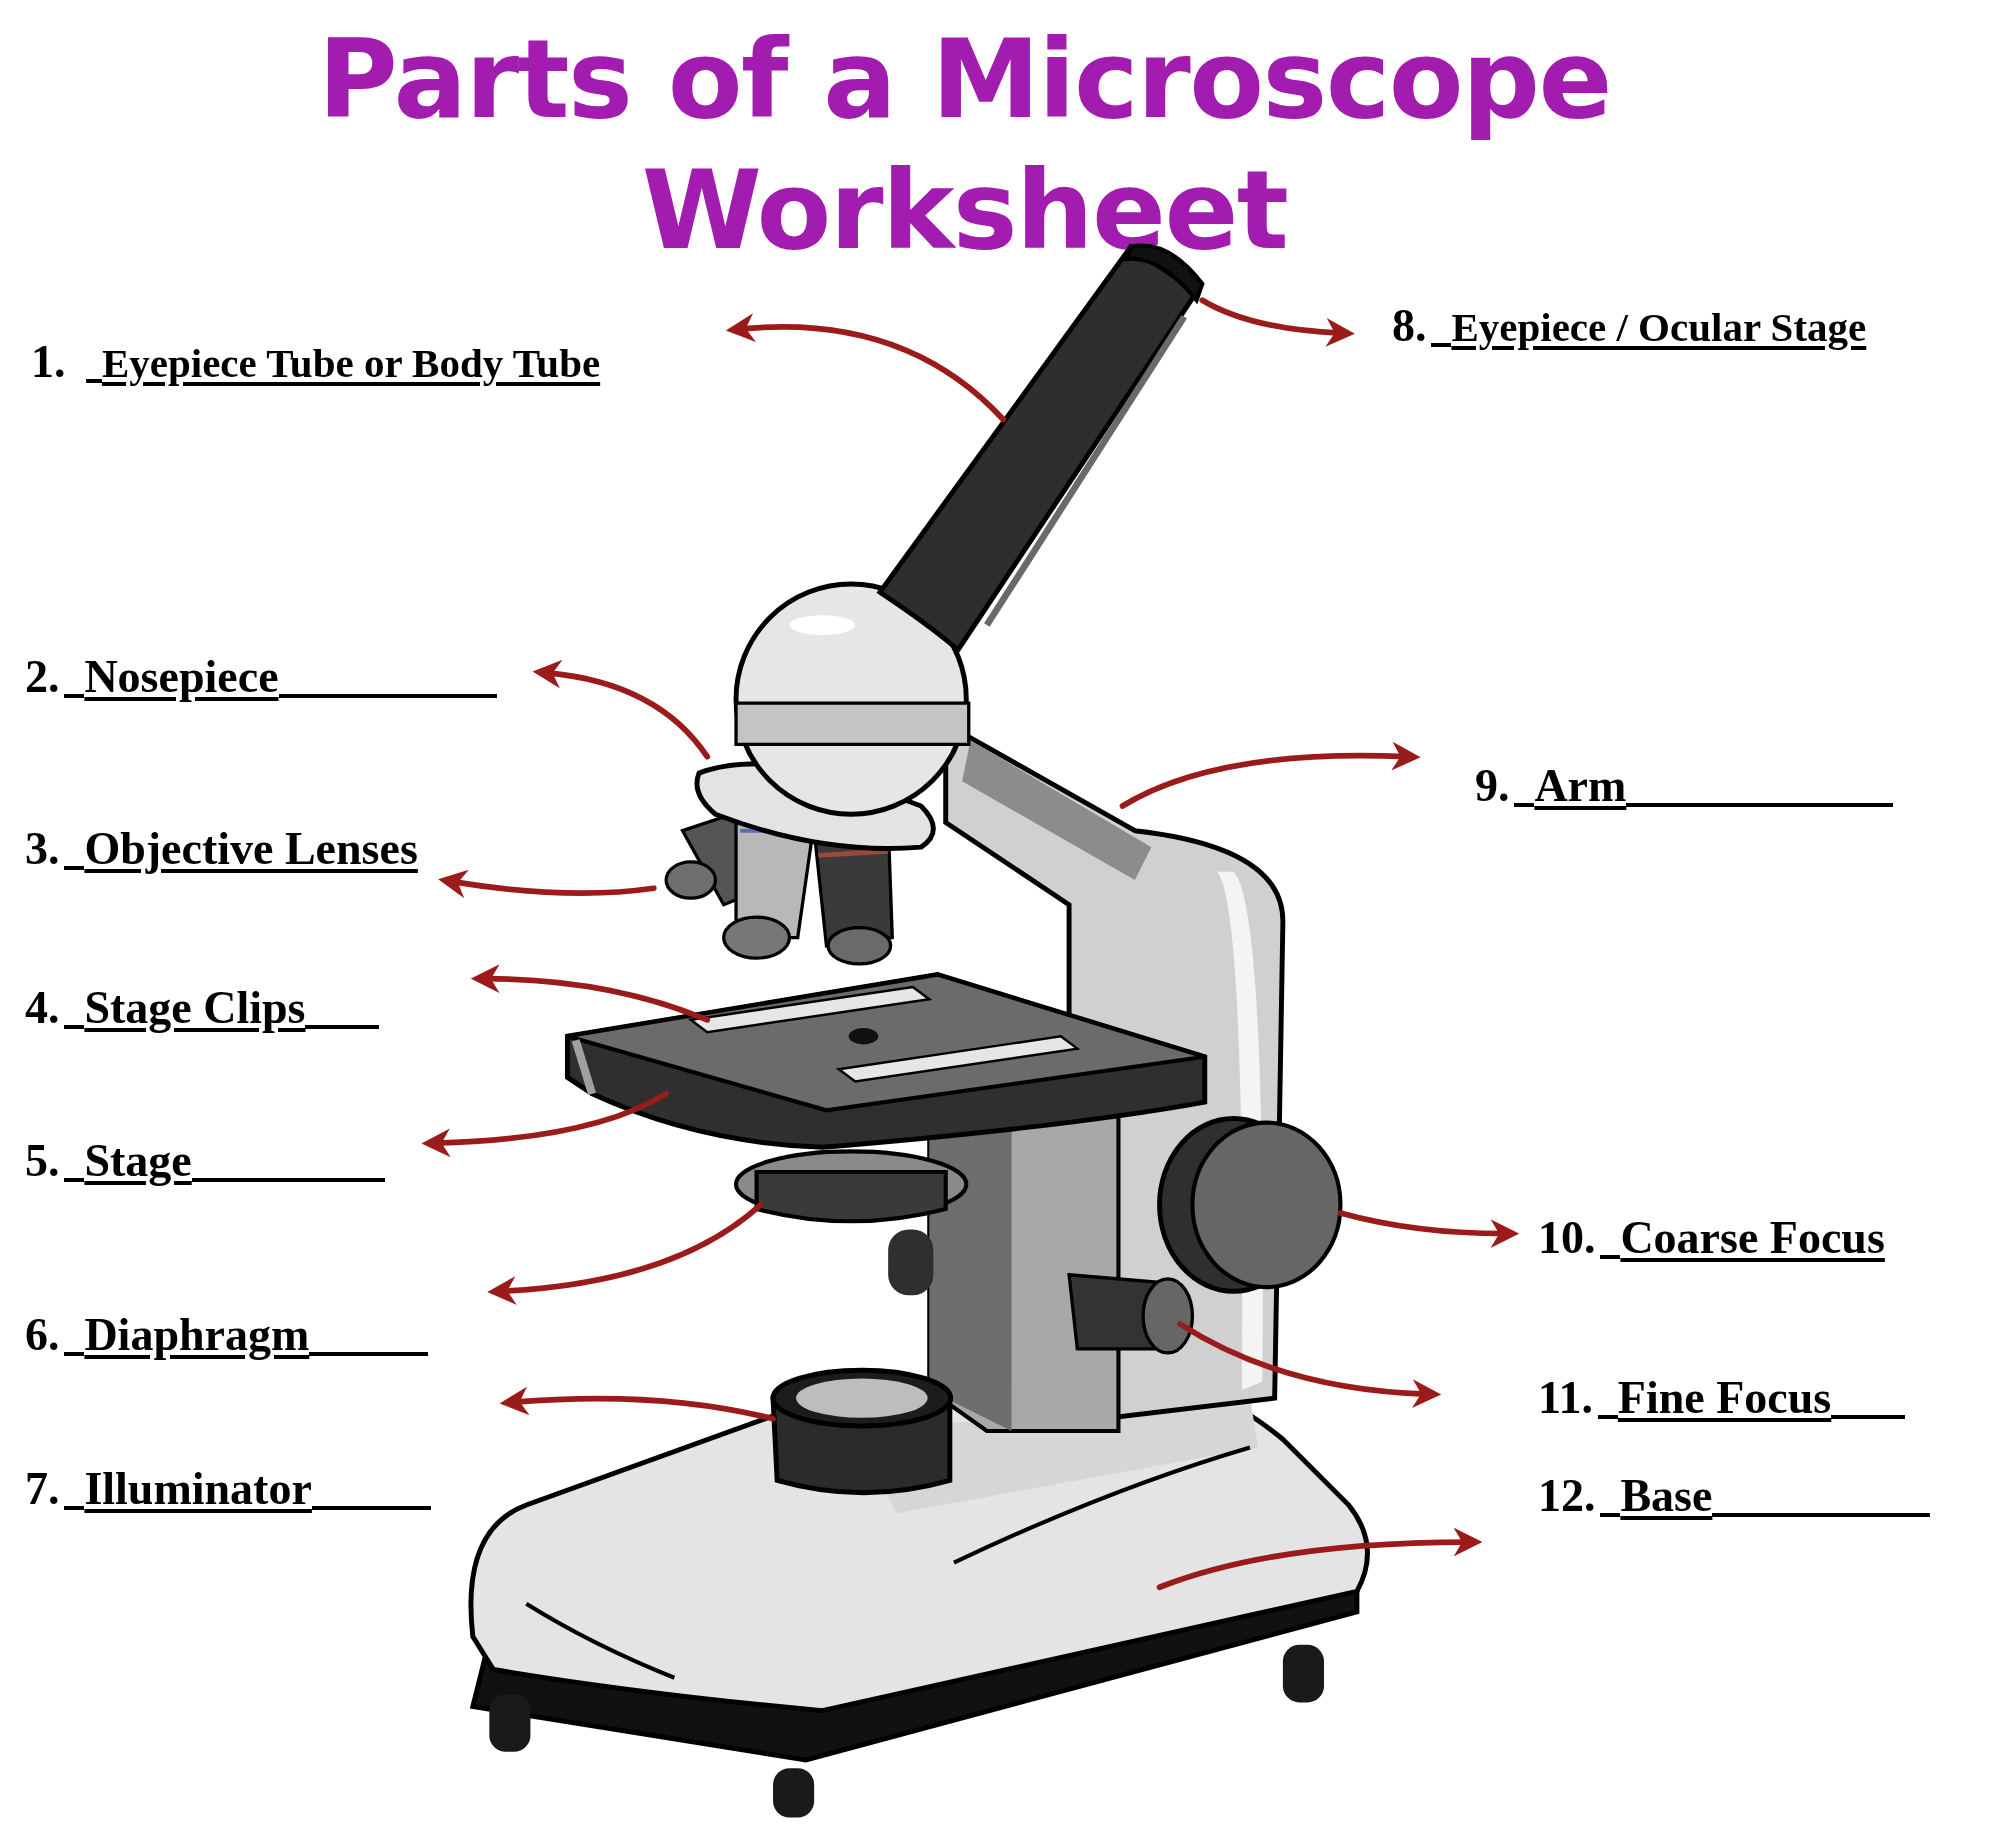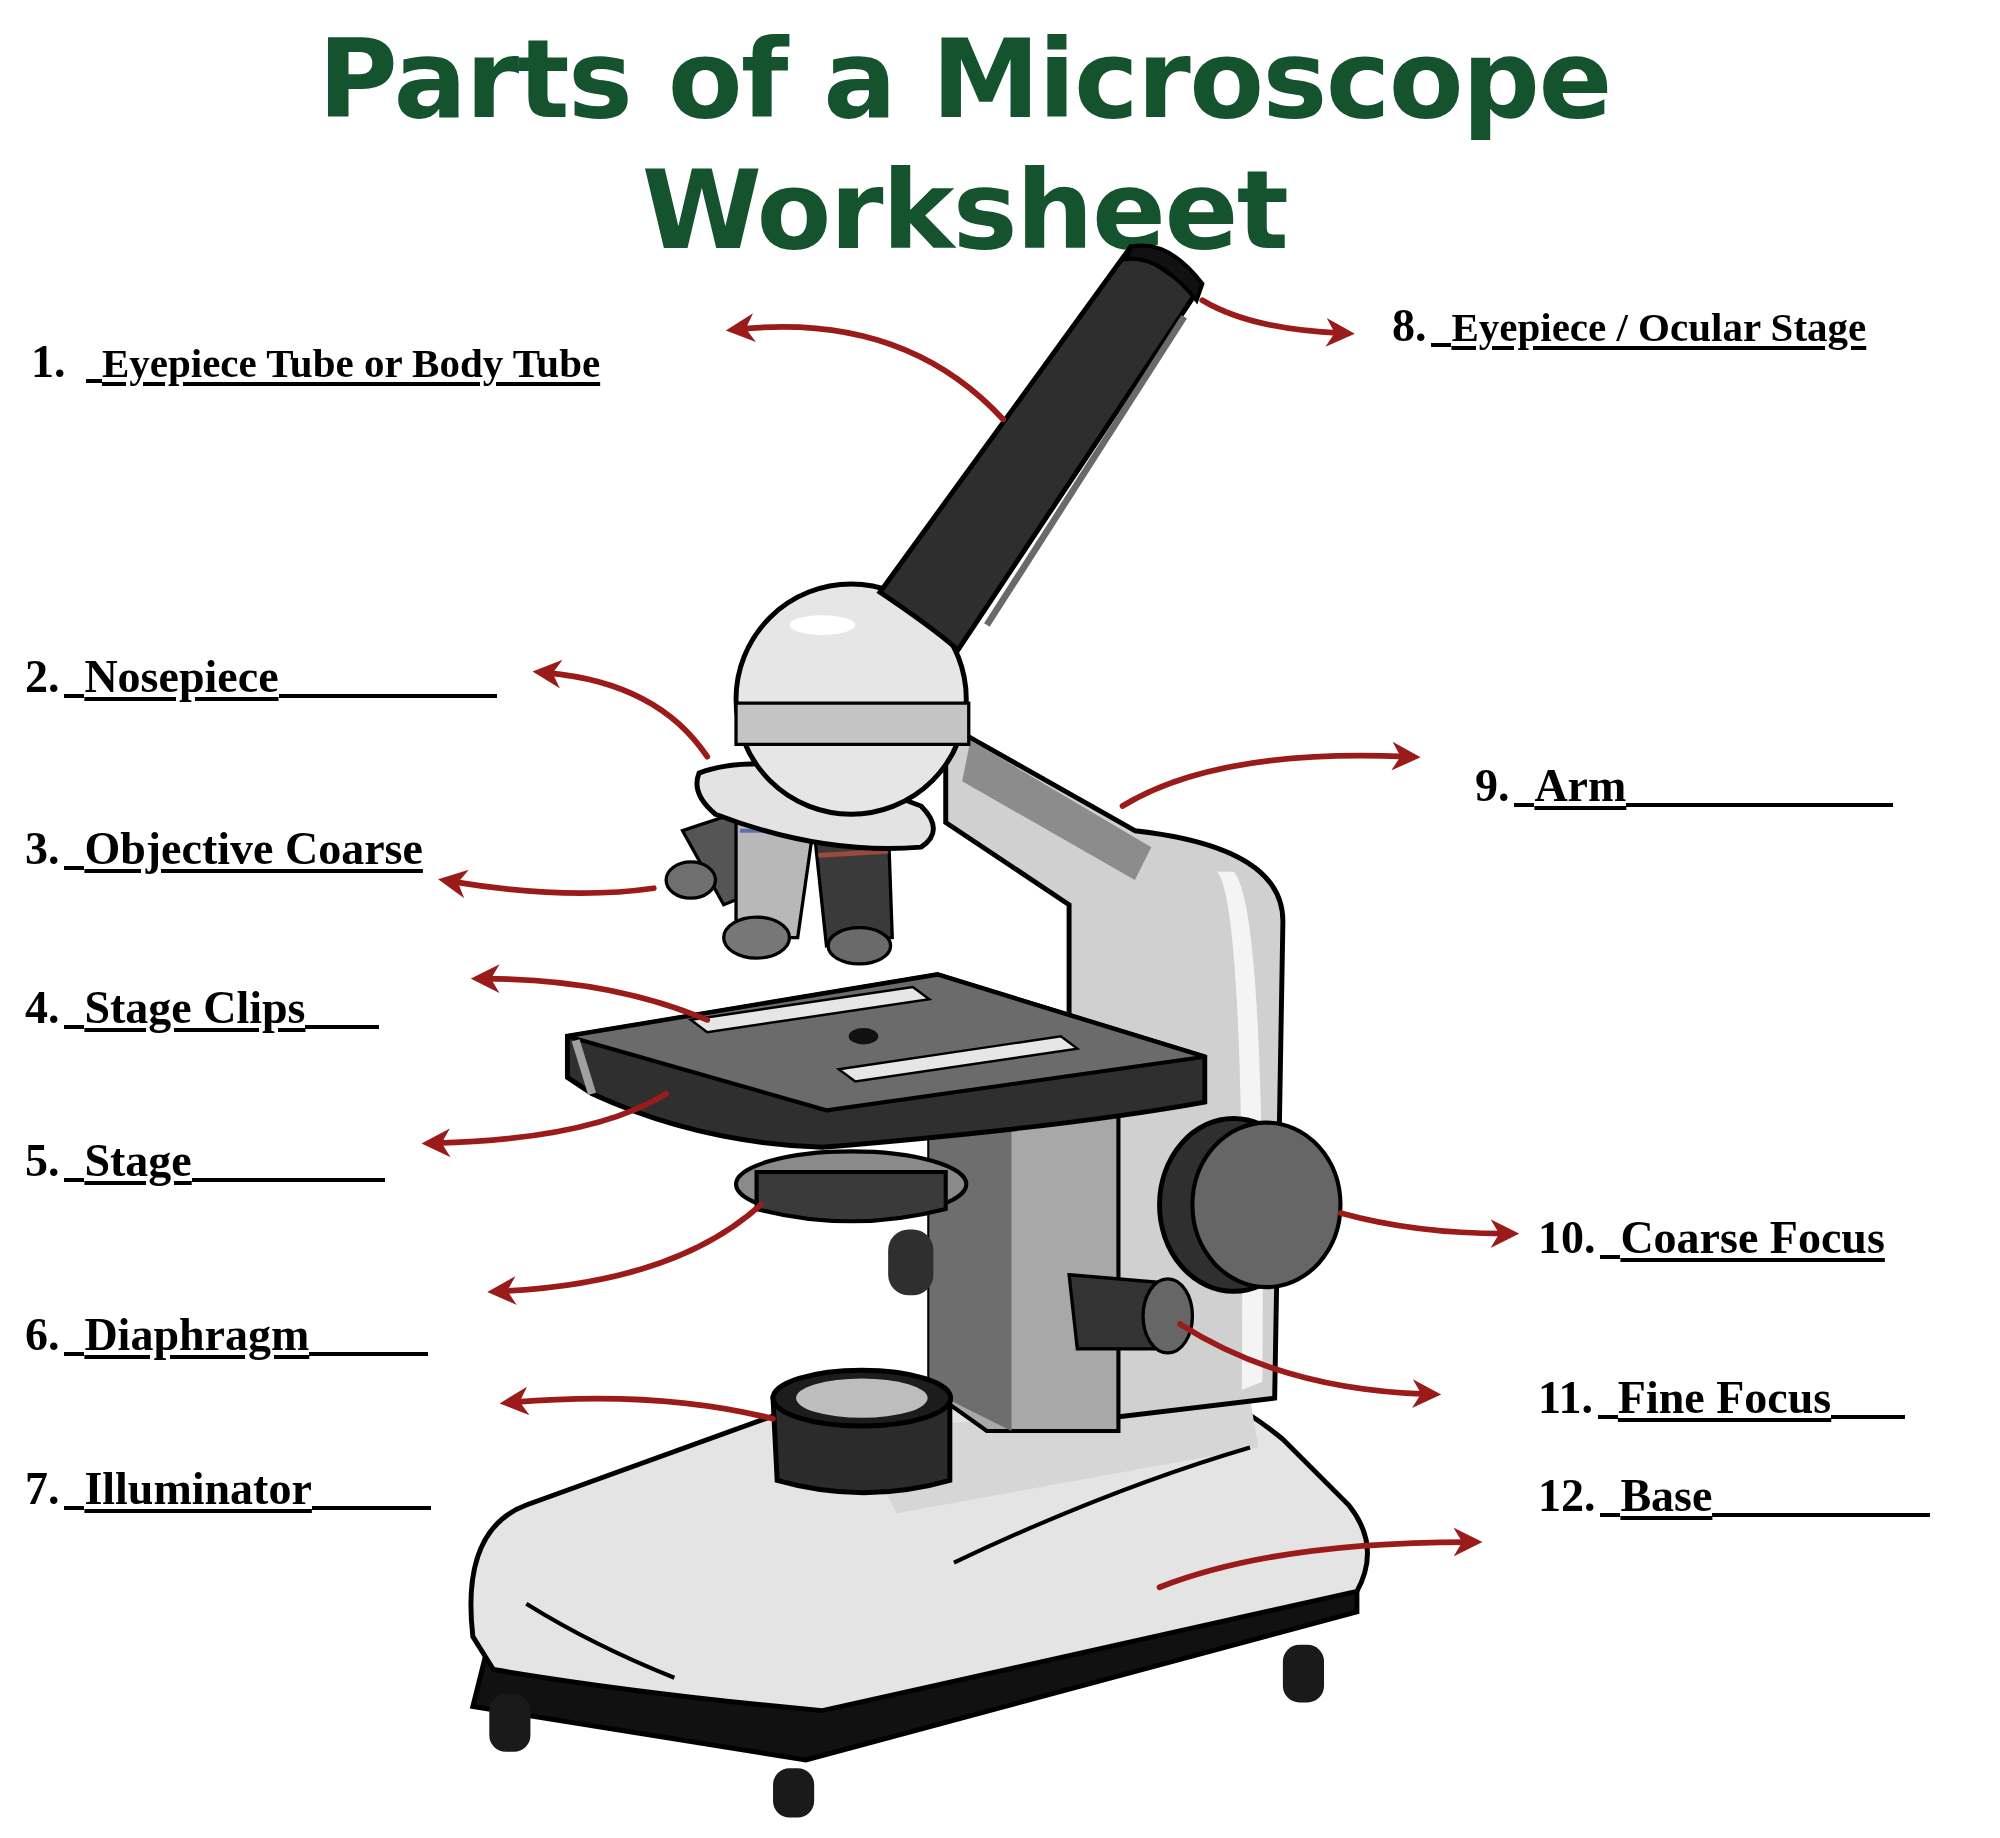--- a/index.html
+++ b/index.html
@@ -1,20 +1,20 @@
 <!DOCTYPE html>
 <html style="font-size:13px"><head>
 <meta charset="utf-8">
 <style>
   html, body { margin: 0; padding: 0; background: #ffffff; }
   body { width: 2000px; height: 1839px; position: relative; overflow: hidden; }
   .title {
     position: absolute; left: 0; top: 15px; width: 2000px; text-align: center;
     font-family: "DejaVu Sans", sans-serif; font-weight: bold; font-size: 109px;
-    color: #14532d; letter-spacing: -1.6px; line-height: 1.2;
+    color: #a21caf; letter-spacing: -1.6px; line-height: 1.2;
     padding-right: 71px; box-sizing: border-box;
   }
   .label {
     position: absolute; font-family: "Liberation Serif", serif; font-weight: bold;
     color: #000; white-space: nowrap; line-height: 1;
   }
   .label .num { margin-right: 1.6px; }
   .label .ans { text-decoration: underline; text-decoration-thickness: 4.1px; text-underline-offset: 5px; }
   .label .blank { display: inline-block; border-bottom: 4.1px solid #000; vertical-align: baseline; height: 0.8px; margin-bottom: -5.8px; }
   .label .lead { display: inline-block; width: 20px; border-bottom: 4.1px solid #000; height: 0.8px; margin-bottom: -5.8px; margin-left: 3.3px; }
@@ -129,21 +129,21 @@
 <div class="label small" style="left:25px; top:339px; font-size:41px;">
   <span class="num" style="font-size:46px">1.</span>
   <span class="lead" style="width:16.4px;margin-left:8.2px"></span><span class="ans">Eyepiece Tube or Body Tube</span>
 </div>
 
 <div class="label big" style="left:25px; top:654px;">
   <span class="num">2.</span><span class="lead"></span><span class="ans">Nosepiece</span><span class="blank" style="width:218px"></span>
 </div>
 
 <div class="label big" style="left:25px; top:826px;">
-  <span class="num">3.</span><span class="lead"></span><span class="ans">Objective Coarse</span>
+  <span class="num">3.</span><span class="lead"></span><span class="ans">Objective Lenses</span>
 </div>
 
 <div class="label big" style="left:25px; top:985px;">
   <span class="num">4.</span><span class="lead"></span><span class="ans">Stage Clips</span><span class="blank" style="width:74px"></span>
 </div>
 
 <div class="label big" style="left:25px; top:1138px;">
   <span class="num">5.</span><span class="lead"></span><span class="ans">Stage</span><span class="blank" style="width:193px"></span>
 </div>
 

